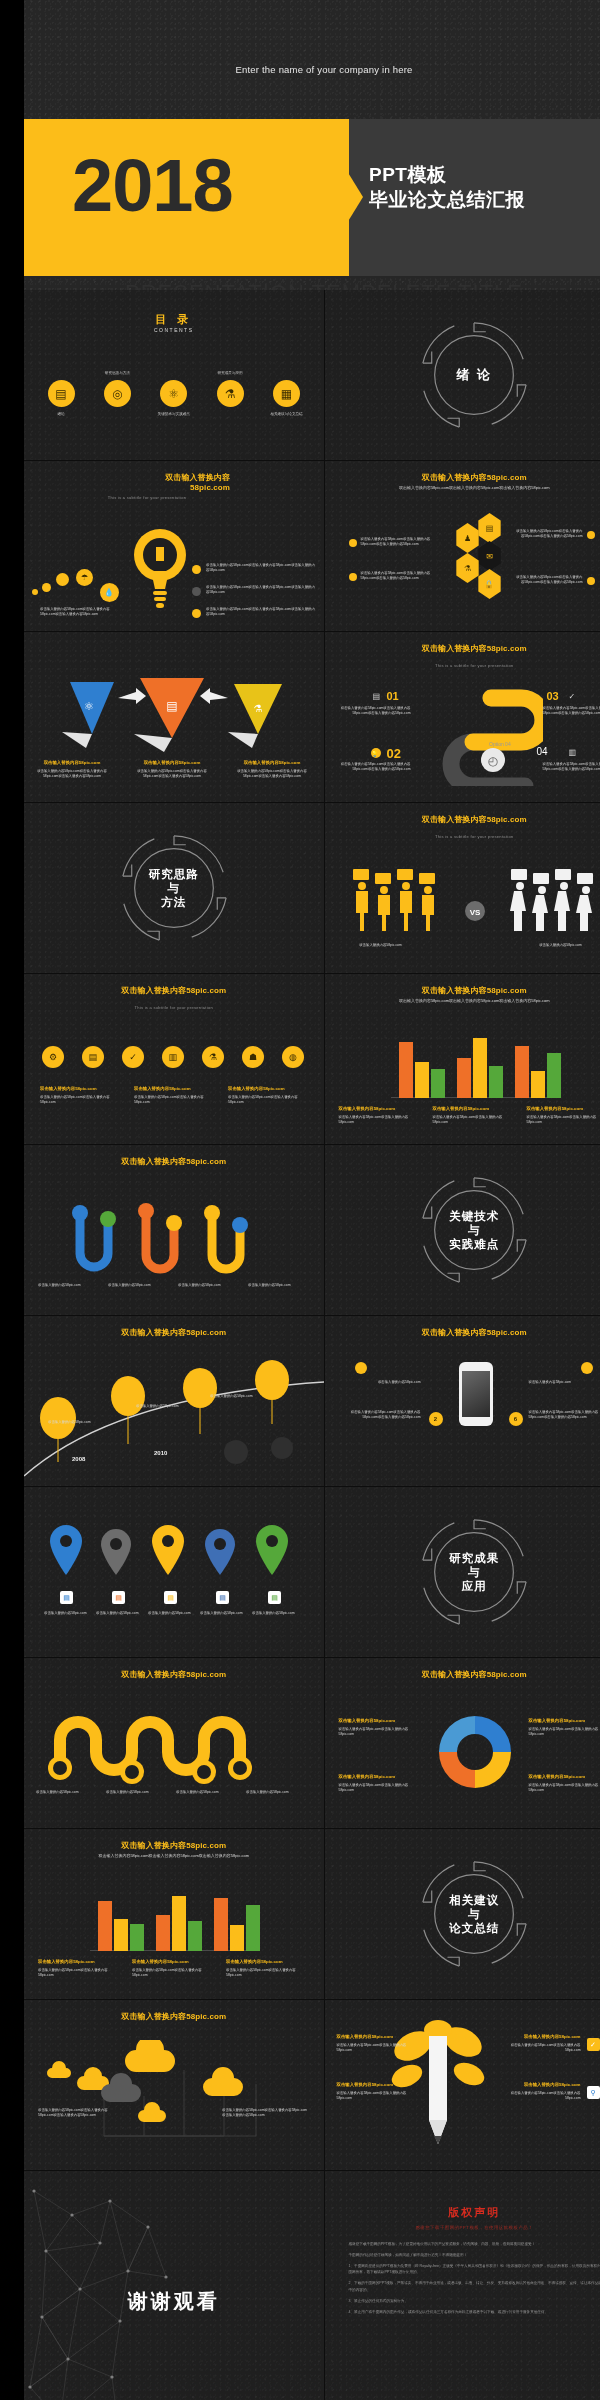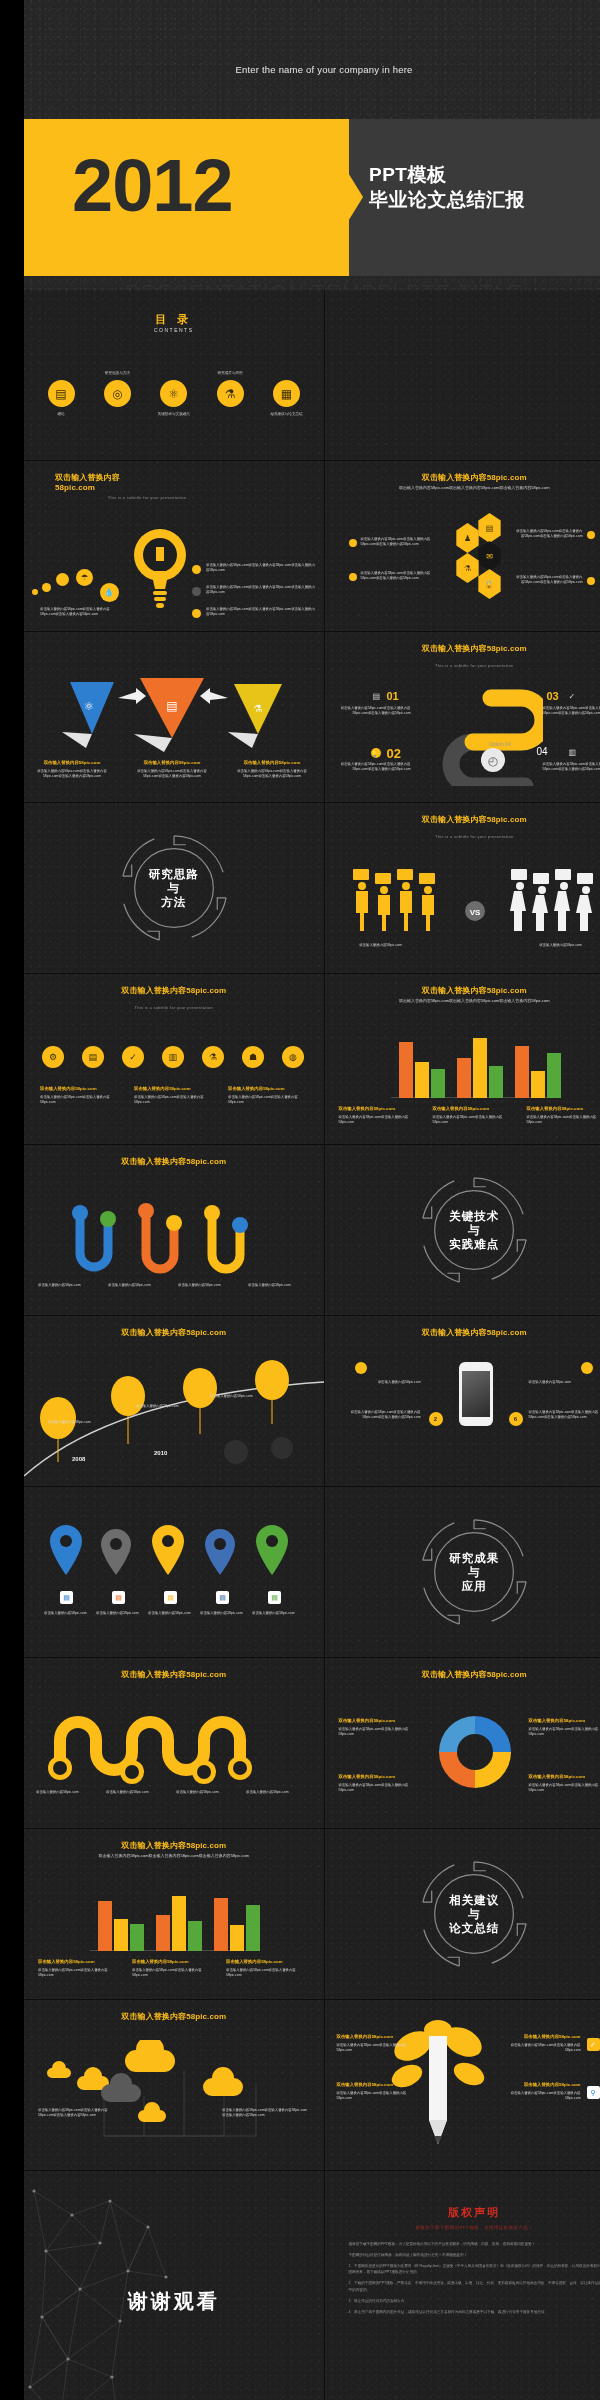--- a/index.html
+++ b/index.html
@@ -143,21 +143,21 @@
   <div class="tex"></div>
 
   <div class="hero">
     <div class="tex"></div>
     <div class="hero-company">Enter the name of your company in here</div>
 
     <div class="band">
       <div class="band-dark"></div>
       <div class="band-yellow"></div>
       <div class="band-arrow"></div>
-      <div class="year">2012</div>
+      <div class="year">2018</div>
       <div class="hero-title">
         <div>PPT模板</div>
         <div>毕业论文总结汇报</div>
       </div>
     </div>
 
     <div class="ghost">PRESENTATION TEMPELETE TITLE</div>
 
   </div>
 
@@ -186,25 +186,39 @@
         </div>
         <div class="toc-item">
           <div class="toc-cap dn">相关建议与论文总结</div>
           <div class="toc-dot">▦</div>
         </div>
       </div>
     </div>
 
     <div class="slide">
       <div class="tex"></div>
-    </div>
-
-    <div class="slide">
-      <div class="tex"></div>
-      <div class="s-title" style="text-align:left;left:31px;width:190px">
+      <div class="ring-wrap">
+        <svg viewBox="0 0 120 120">
+          <circle cx="60" cy="60" r="40" fill="none" stroke="#8d8d8d" stroke-width="1.2"></circle>
+          <path d="M60 7 A53 53 0 0 1 110 44" fill="none" stroke="#8d8d8d" stroke-width="1.2"></path>
+          <path d="M113 70 A53 53 0 0 1 78 110" fill="none" stroke="#8d8d8d" stroke-width="1.2"></path>
+          <path d="M45 113 A53 53 0 0 1 9 76" fill="none" stroke="#8d8d8d" stroke-width="1.2"></path>
+          <path d="M8 48 A53 53 0 0 1 40 10" fill="none" stroke="#8d8d8d" stroke-width="1.2"></path>
+          <path d="M60 7 L60 16 L72 16" fill="none" stroke="#8d8d8d" stroke-width="1.2"></path>
+          <path d="M113 70 L104 70 L104 82" fill="none" stroke="#8d8d8d" stroke-width="1.2"></path>
+          <path d="M8 48 L17 48 L17 36" fill="none" stroke="#8d8d8d" stroke-width="1.2"></path>
+          <path d="M45 113 L45 104 L33 104" fill="none" stroke="#8d8d8d" stroke-width="1.2"></path>
+        </svg>
+        <div class="ring-label">绪 论</div>
+      </div>
+    </div>
+
+    <div class="slide">
+      <div class="tex"></div>
+      <div class="s-title" style="text-align:right;left:16px;width:190px">
         <span>双击输入替换内容</span><br>
         <span>58pic.com</span>
       </div>
       <div class="s-sub" style="left:28px;width:190px;top:34px">This is a subtitle for your presentation</div>
 
       <svg style="position:absolute;left:108px;top:62px" width="56" height="88" viewBox="0 0 56 88">
         <circle cx="28" cy="32" r="26" fill="#fcbd19"></circle>
           <circle cx="28" cy="32" r="17" fill="#1f1f1f"></circle>
         <path d="M19 48 L37 48 L33 66 L23 66 Z" fill="#fcbd19"></path>
         <rect x="21" y="68" width="14" height="4" rx="2" fill="#fcbd19"></rect>

